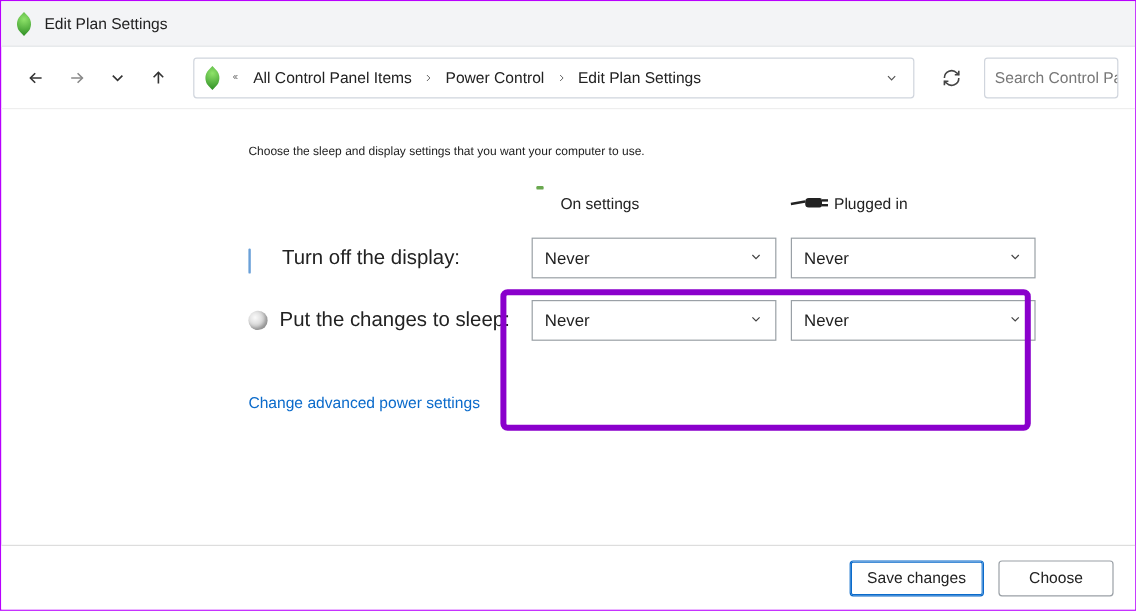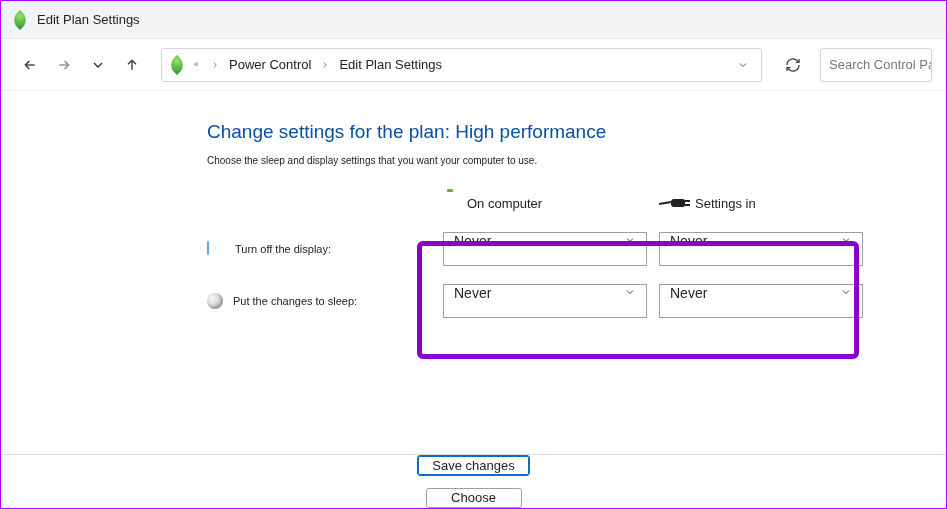--- a/index.html
+++ b/index.html
@@ -106,29 +106,29 @@
     row-gap: 18px;
     align-items: center;
   }
   .col-header {
     display:flex; align-items:center; gap:10px;
     font-size: 13px;
     color:#222;
   }
   .row-label {
     display:flex; align-items:center; gap:10px;
-    font-size: 11px;
+    font-size: 17px;
     color:#222;
   }
 
   .select {
     height: 34px;
     border: 1px solid #9aa0a6;
     background:#fff;
-    display:flex; align-items:flex-start; justify-content:space-between;
+    display:flex; align-items:center; justify-content:space-between;
     padding: 0 10px;
     font-size: 14px;
     color:#222;
   }
   .select .chev-d svg { width:12px; height:12px; color:#444; }
 
   .highlight-box {
     position:absolute;
     border: 5px solid #8a00cc;
     border-radius: 6px;
@@ -151,21 +151,20 @@
     position:absolute;
     bottom: 0; left: 0; right: 0;
     height: 54px;
     border-top: 1px solid #ddd;
     display:flex;
     align-items:center;
     justify-content:flex-end;
     padding: 0 18px;
     gap: 12px;
     background:#fff;
-    flex-direction:column;
   }
   .btn {
     height: 30px;
     min-width: 96px;
     padding: 0 14px;
     border: 1px solid #9aa0a6;
     border-radius: 3px;
     background:#fff;
     font-size: 13px;
     display:flex; align-items:center; justify-content:center;
@@ -264,20 +263,21 @@
   <div class="address-box">
     <span class="addr-icon leaf-ico">
         <span class="leaf"></span>
       </span>
     <span class="chev">
         <svg viewBox="0 0 24 24" fill="none" stroke="currentColor" stroke-width="2">
           <path d="M14 6l-4 4 4 4"></path>
           <path d="M14 10l-4 4 4 4" transform="translate(-4,-4)"></path>
         </svg>
       </span>
+    <span class="crumb">All Control Panel Items</span>
     <span class="chev">
         <svg viewBox="0 0 24 24" fill="none" stroke="currentColor" stroke-width="2">
           <path d="M9 6l6 6-6 6"></path>
         </svg>
       </span>
     <span class="crumb">Power Control</span>
     <span class="chev">
         <svg viewBox="0 0 24 24" fill="none" stroke="currentColor" stroke-width="2">
           <path d="M9 6l6 6-6 6"></path>
         </svg>
@@ -299,36 +299,35 @@
         <path d="M3 21v-5h5"></path>
       </svg>
   </div>
 
   <div class="search-box">
     <span>Search Control Panel</span>
   </div>
 </div>
 
 <div class="content">
-  <h1 class="page-title">Change settings for the plan: High performance</h1>
   <p class="page-sub">Choose the sleep and display settings that you want your computer to use.</p>
 
   <div class="grid">
 
     <div></div>
     <div class="col-header">
       <span class="battery"><span class="tip"></span><span class="body"></span></span>
-      <span>On computer</span>
+      <span>On settings</span>
     </div>
     <div class="col-header">
       <span class="plug">
           <span class="prong1"></span>
           <span class="prong2"></span>
         </span>
-      <span>Settings in</span>
+      <span>Plugged in</span>
     </div>
 
     <div class="row-label">
       <span class="mon-ico"><span class="scr"></span><span class="stand"></span><span class="base"></span></span>
       <span>Turn off the display:</span>
     </div>
     <div class="select">
       <span>Never</span>
       <span class="chev-d"><svg viewBox="0 0 24 24" fill="none" stroke="currentColor" stroke-width="2">
             <path d="M6 9l6 6 6-6"></path>
@@ -352,20 +351,21 @@
           </svg></span>
     </div>
     <div class="select">
       <span>Never</span>
       <span class="chev-d"><svg viewBox="0 0 24 24" fill="none" stroke="currentColor" stroke-width="2">
             <path d="M6 9l6 6 6-6"></path>
           </svg></span>
     </div>
   </div>
 
+  <div class="adv-link">Change advanced power settings</div>
 </div>
 
 <div class="highlight-box"></div>
 
 <div class="footer">
   <div class="btn primary">
     <span>Save changes</span>
   </div>
   <div class="btn">
     <span>Choose</span>

